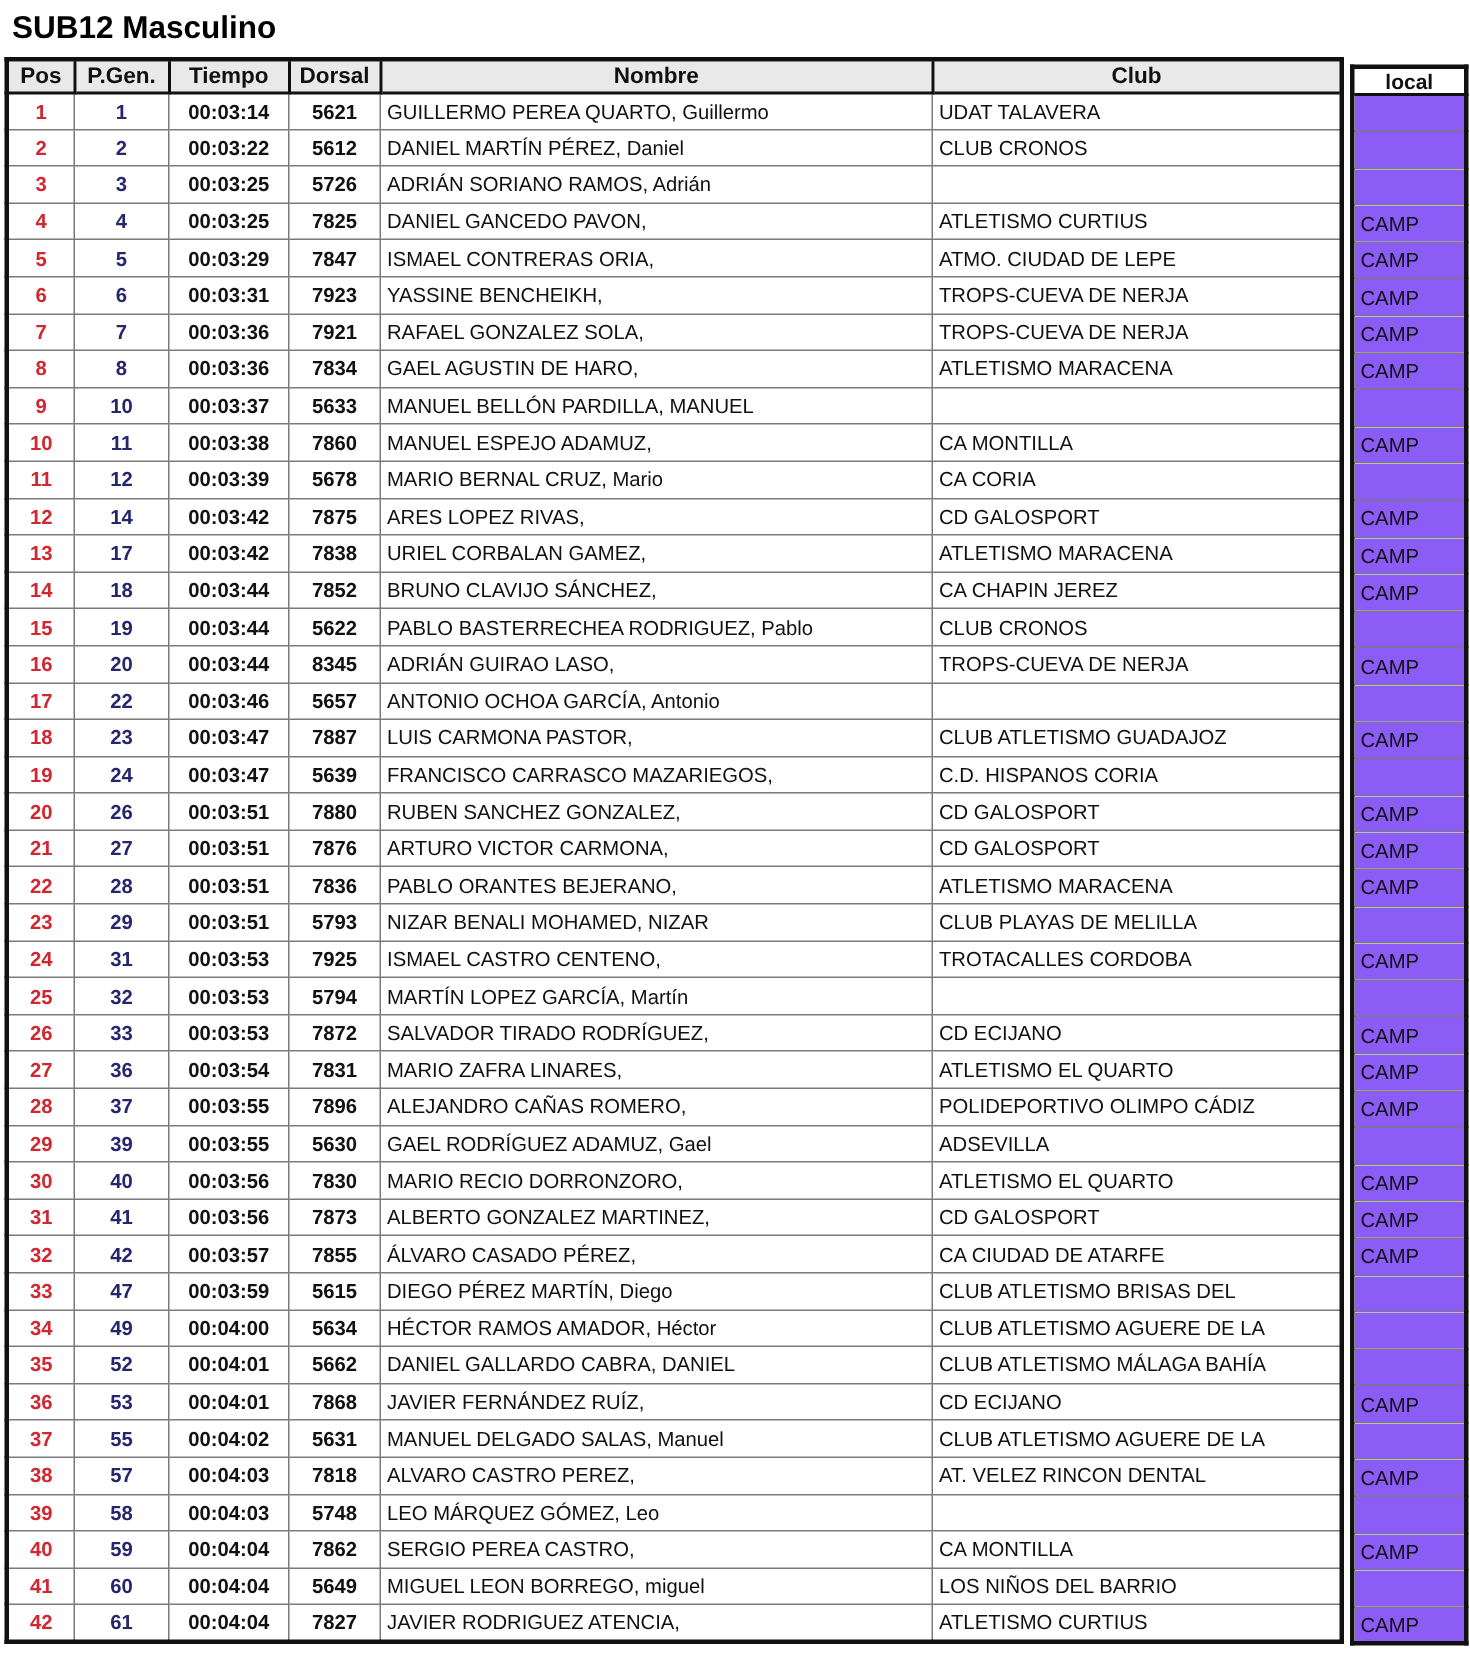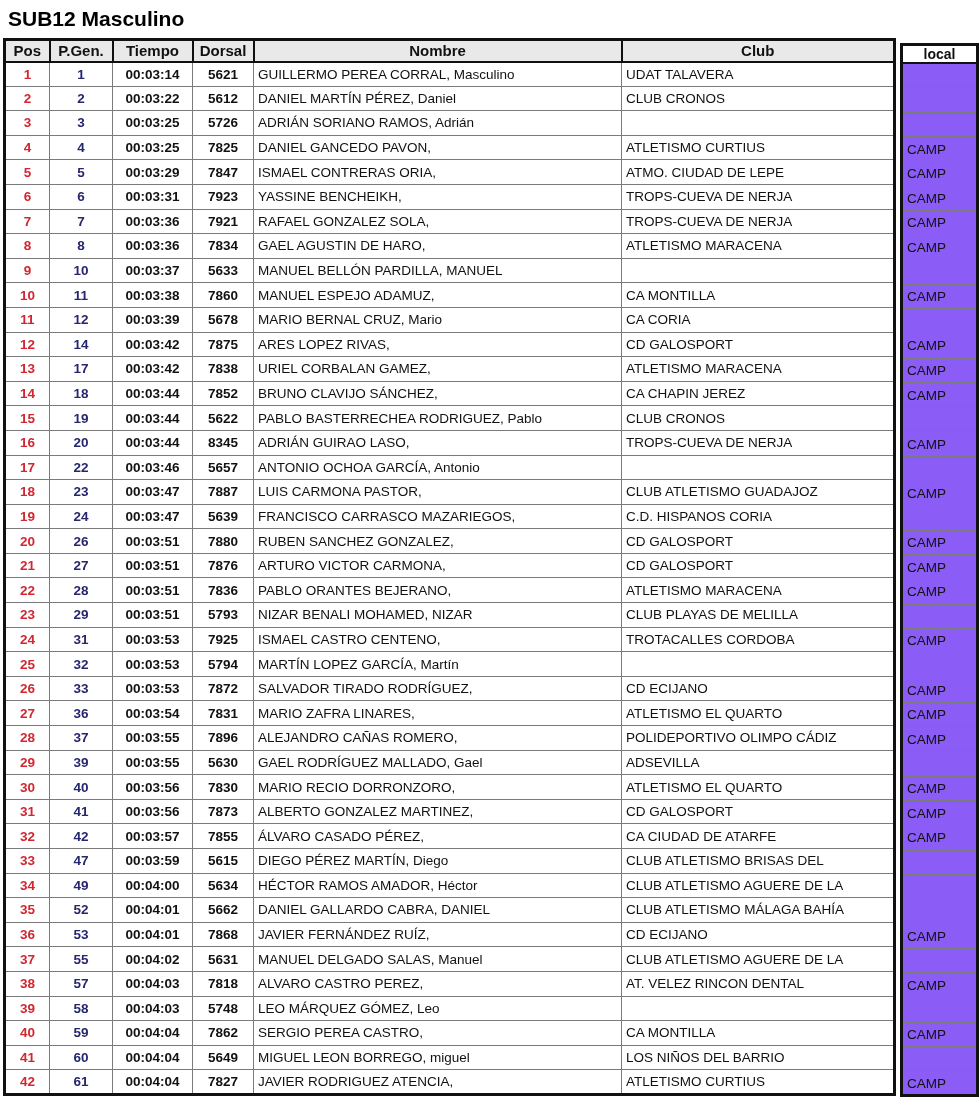--- a/index.html
+++ b/index.html
@@ -94,21 +94,21 @@
           <th>Club</th>
         </tr>
       </thead>
       <tbody>
 
           <tr>
             <td class="c-pos">1</td>
             <td class="c-pgen">1</td>
             <td class="c-tiempo">00:03:14</td>
             <td class="c-dorsal">5621</td>
-            <td class="c-nombre">GUILLERMO PEREA CORRAL, Masculino</td>
+            <td class="c-nombre">GUILLERMO PEREA QUARTO, Guillermo</td>
             <td class="c-club">UDAT TALAVERA</td>
           </tr>
 
           <tr>
             <td class="c-pos">2</td>
             <td class="c-pgen">2</td>
             <td class="c-tiempo">00:03:22</td>
             <td class="c-dorsal">5612</td>
             <td class="c-nombre">DANIEL MARTÍN PÉREZ, Daniel</td>
             <td class="c-club">CLUB CRONOS</td>
@@ -346,21 +346,21 @@
             <td class="c-dorsal">7896</td>
             <td class="c-nombre">ALEJANDRO CAÑAS ROMERO,</td>
             <td class="c-club">POLIDEPORTIVO OLIMPO CÁDIZ</td>
           </tr>
 
           <tr>
             <td class="c-pos">29</td>
             <td class="c-pgen">39</td>
             <td class="c-tiempo">00:03:55</td>
             <td class="c-dorsal">5630</td>
-            <td class="c-nombre">GAEL RODRÍGUEZ MALLADO, Gael</td>
+            <td class="c-nombre">GAEL RODRÍGUEZ ADAMUZ, Gael</td>
             <td class="c-club">ADSEVILLA</td>
           </tr>
 
           <tr>
             <td class="c-pos">30</td>
             <td class="c-pgen">40</td>
             <td class="c-tiempo">00:03:56</td>
             <td class="c-dorsal">7830</td>
             <td class="c-nombre">MARIO RECIO DORRONZORO,</td>
             <td class="c-club">ATLETISMO EL QUARTO</td>

